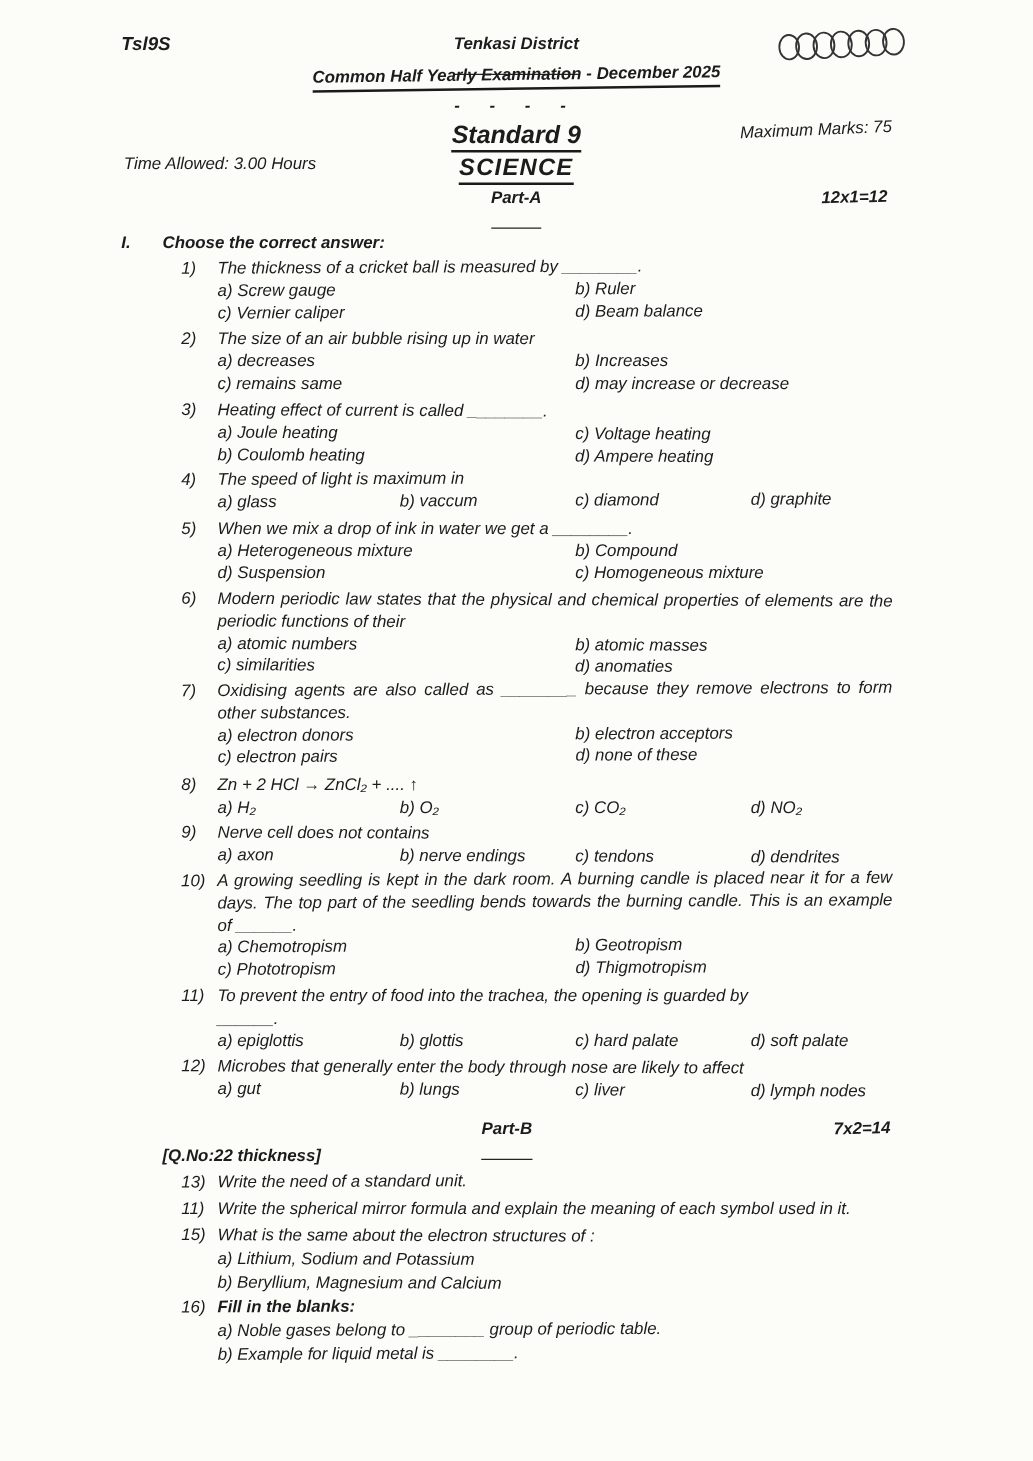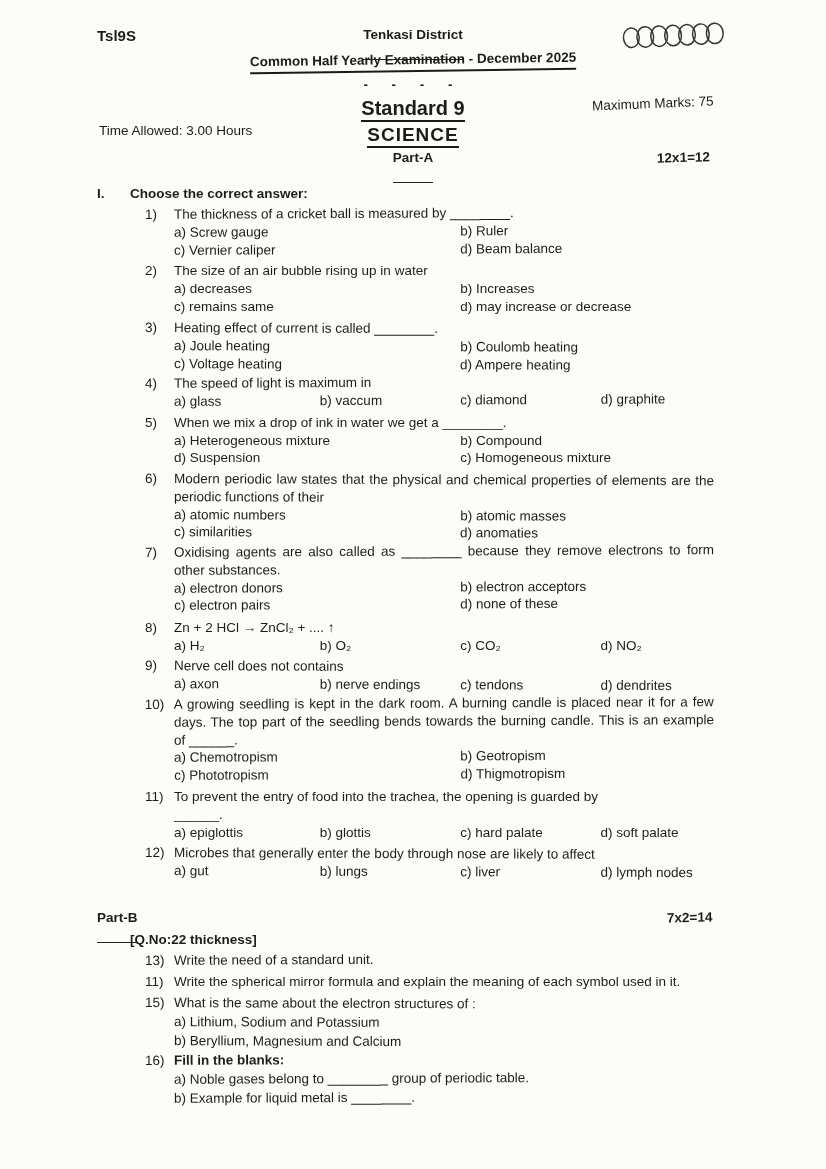--- a/index.html
+++ b/index.html
@@ -4,21 +4,21 @@
 <style>
   html,body{margin:0;padding:0}
   body{
     width:826px;height:1169px;overflow:hidden;
     background:#e9e9e6;
     font-family:"Liberation Sans",sans-serif;
   }
   .page{
     position:relative;width:826px;height:1169px;
     background:#fcfcf9;color:#1c1c1c;
-    font-size:13.5px;line-height:1.32;
+    font-size:13.5px;line-height:1.32;font-style:italic;
   }
   
   .hdr{padding-top:26px}
   .hrow{position:relative;text-align:center;height:22px;margin-bottom:3px}
   .hleft{position:absolute;left:99px;top:0}
   .hright{position:absolute;right:116px;top:0}
   .code{position:absolute;left:97px;top:0;font-weight:700;font-size:15px}
   .u{border-bottom:1.5px solid #222;padding-bottom:17px}
   .u2{border-bottom:2px solid #1a1a1a;padding-bottom:1px}
   .district{font-weight:700}
@@ -43,21 +43,21 @@
   .qno{width:29px;flex:none}
   .qbody{flex:1;min-width:0}
   .qtext{text-align:justify;white-space:pre-wrap}
   .qtext.b{font-weight:700;text-align:left}
   .opts{display:grid}
   .grid2{grid-template-columns:53% 47%}
   .row4{grid-template-columns:27% 26% 26% 21%}
   .opts span{white-space:nowrap}
   .sub{margin-top:1px}
   
-  .pbrow{position:relative;text-align:left;height:22px;margin-top:29px}
+  .pbrow{position:relative;text-align:center;height:22px;margin-top:14px}
   .partb{font-weight:700}
   .hright2{position:absolute;right:2px;top:0;font-weight:700;transform:rotate(-1.2deg)}
 </style>
 </head>
 <body>
 
 <div class="page">
 
   <div class="hdr">
     <div class="hrow">
@@ -126,22 +126,22 @@
               <span>d) may increase or decrease</span>
             </div>
           </div>
         </div>
         <div class="q">
           <span class="qno">3)</span>
           <div class="qbody">
             <div class="qtext">Heating effect of current is called ________.</div>
             <div class="opts grid2">
               <span>a) Joule heating</span>
+              <span>c) Voltage heating</span>
               <span>b) Coulomb heating</span>
-              <span>c) Voltage heating</span>
               <span>d) Ampere heating</span>
             </div>
           </div>
         </div>
         <div class="q">
           <span class="qno">4)</span>
           <div class="qbody">
             <div class="qtext">The speed of light is maximum in</div>
             <div class="opts row4">
               <span>a) glass</span>

